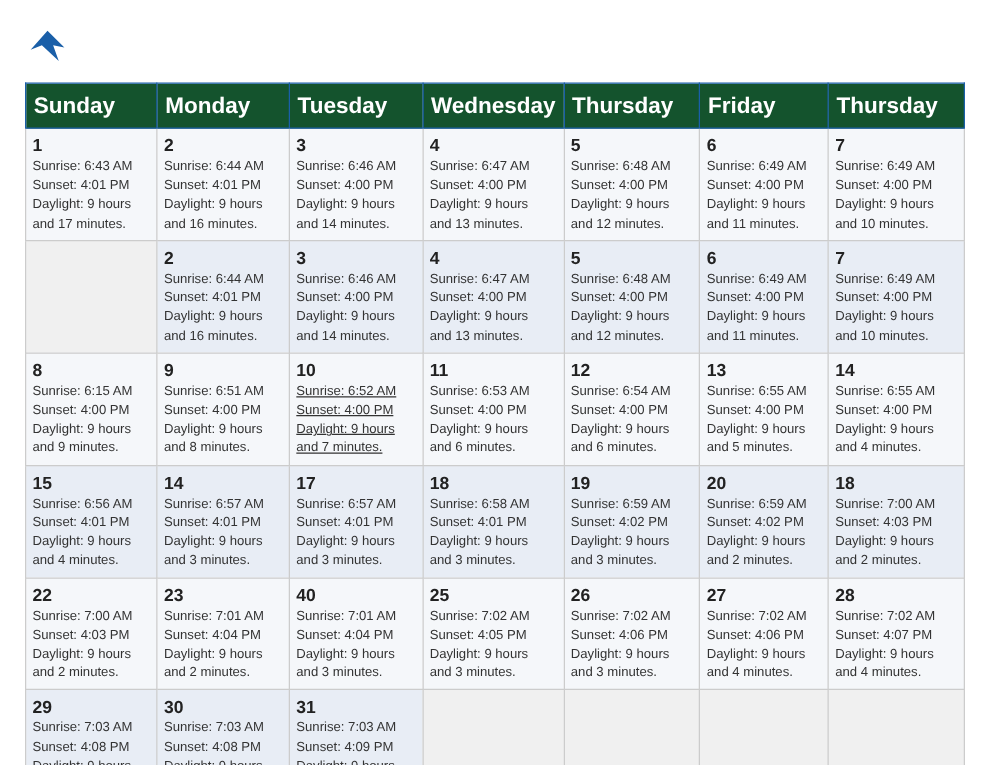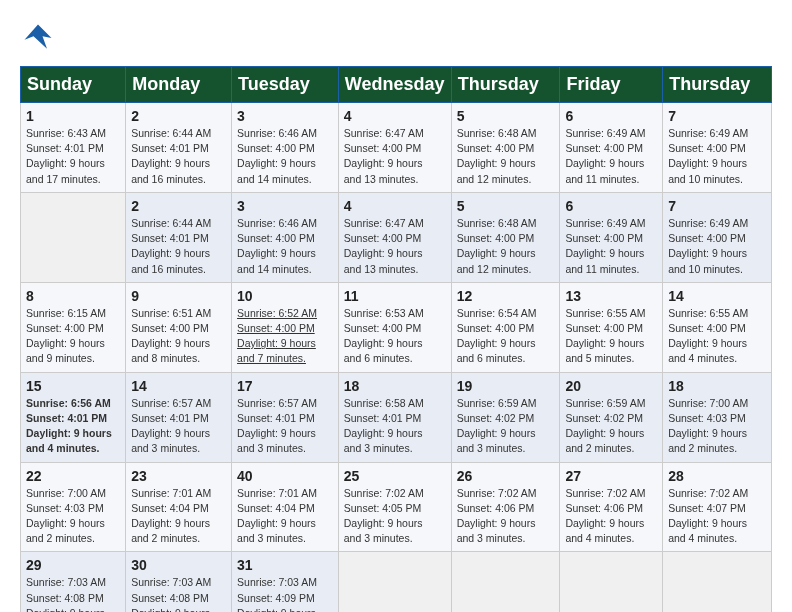--- a/index.html
+++ b/index.html
@@ -265,21 +265,21 @@
           <span class="day-num">14</span>
           <div class="day-info" style="white-space: pre-line;">Sunrise: 6:55 AM
 Sunset: 4:00 PM
 Daylight: 9 hours
 and 4 minutes.</div>
         </td>
       </tr>
       <tr>
         <td>
           <span class="day-num">15</span>
-          <div class="day-info" style="white-space: pre-line; font-weight: bold;">Sunrise: 6:56 AM
+          <div class="day-info" style="white-space: pre-line;">Sunrise: 6:56 AM
 Sunset: 4:01 PM
 Daylight: 9 hours
 and 4 minutes.</div>
         </td>
         <td>
           <span class="day-num">14</span>
           <div class="day-info" style="white-space: pre-line;">Sunrise: 6:57 AM
 Sunset: 4:01 PM
 Daylight: 9 hours
 and 3 minutes.</div>

